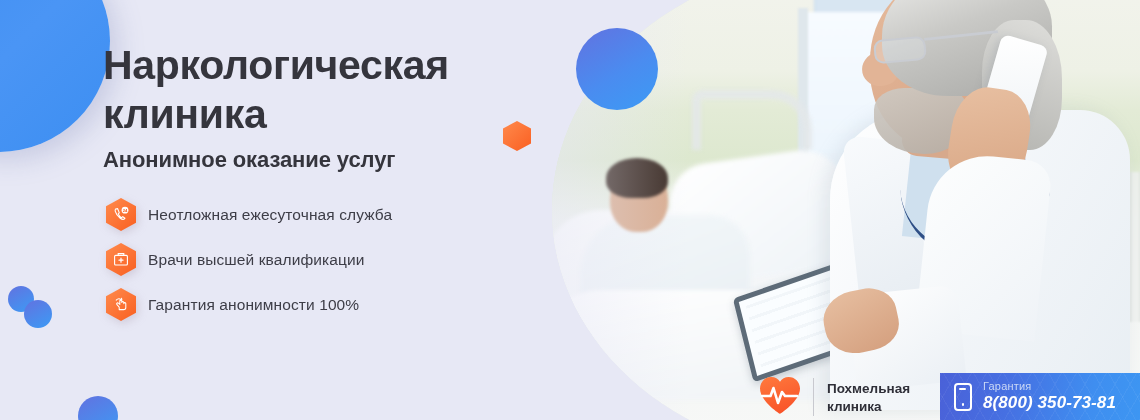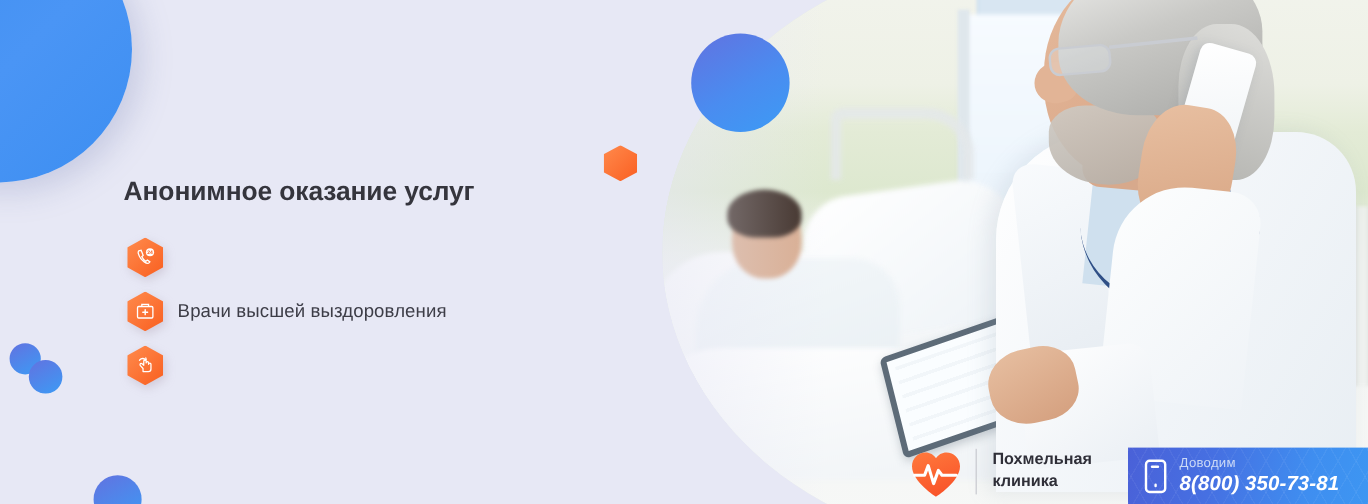--- a/index.html
+++ b/index.html
@@ -370,21 +370,21 @@
     color:#3d3d47;
     letter-spacing:0.1px;
     white-space:nowrap;
   }
 
   
   .logo {
     position:absolute;
     left:758px; top:374px;
     display:flex;
-    align-items:flex-start;
+    align-items:flex-end;
   }
   .logo-heart { width:44px; height:42px; margin-right:11px; }
   .logo-div {
     width:1px; height:38px;
     background:#c8c9cf;
     margin-right:13px;
   }
   .logo-text {
     font-size:13.5px;
     font-weight:700;
@@ -501,56 +501,59 @@
         <div class="doc-sleeve"></div>
         <div class="doc-hand2"></div>
         <div class="photo-haze"></div>
       </div>
     </div>
   </div>
 
   <div class="deco circle-mid"></div>
   <div class="deco hex-deco"></div>
 
+  <div class="title">Наркологическая клиника</div>
   <div class="subtitle">Анонимное оказание услуг</div>
 
   <div class="features">
 
     <div class="feature">
       <span class="feat-icon">
         <span class="hex-bg"></span>
         <svg width="18" height="18" viewBox="0 0 18 18" fill="none">
           <path d="M3.6 4.0c-.5.6-.6 1.5-.3 2.4.7 2.4 2.6 5.2 4.9 6.8 1.4 1 2.7 1.4 3.6 1.1.5-.2.9-.6 1.1-1.1l-2.1-1.5-1.2 1c-1.3-.7-2.7-2.3-3.4-3.8l1.1-1.1L5.6 3.6 3.6 4.0z" stroke="#fff" stroke-width="1.1" fill="none"></path>
           <circle cx="13" cy="5.2" r="3.4" fill="#fff"></circle>
           <text x="13" y="6.9" font-size="4.2" font-family="Liberation Sans, sans-serif" font-weight="700" fill="#f95f20" text-anchor="middle">24</text>
         </svg>
       </span>
+      <span class="feat-label">Неотложная ежесуточная служба</span>
     </div>
 
     <div class="feature">
       <span class="feat-icon">
         <span class="hex-bg"></span>
         <svg width="18" height="18" viewBox="0 0 18 18" fill="none">
           <rect x="2.6" y="5.4" width="12.8" height="9.6" rx="1" stroke="#fff" stroke-width="1.1"></rect>
           <path d="M6.2 5.4V3.6h5.6v1.8" stroke="#fff" stroke-width="1.1" fill="none"></path>
           <path d="M9 8.2v4M7 10.2h4" stroke="#fff" stroke-width="1.2" stroke-linecap="round"></path>
         </svg>
       </span>
-      <span class="feat-label">Врачи высшей выздоровления</span>
+      <span class="feat-label">Врачи высшей квалификации</span>
     </div>
 
     <div class="feature">
       <span class="feat-icon">
         <span class="hex-bg"></span>
         <svg width="18" height="18" viewBox="0 0 18 18" fill="none">
           <path d="M7.2 14.6h4.4c1.2 0 2.2-1 2.2-2.2V8.6c0-.6-.5-1-1-1s-1 .4-1 1V7.4c0-.6-.5-1-1-1s-1 .4-1 1V6.2c0-.6-.5-1-1-1s-1 .4-1 1v3.2L6.4 8.2c-.5-.5-1.2-.4-1.6.1-.3.5-.2 1 .2 1.4l2.2 2.4v2.5z" stroke="#fff" stroke-width="1.05" fill="none" stroke-linejoin="round"></path>
           <path d="M4.2 5.2c1.2-1.4 3.4-1.7 5-.6" stroke="#fff" stroke-width="1.05" fill="none" stroke-linecap="round"></path>
           <path d="M9.5 3.2l.4 1.8-1.9.1" stroke="#fff" stroke-width="1.05" fill="none" stroke-linecap="round" stroke-linejoin="round"></path>
         </svg>
       </span>
+      <span class="feat-label">Гарантия анонимности 100%</span>
     </div>
 
 
   </div>
 
   <div class="logo">
     <span class="logo-heart">
       <svg width="44" height="42" viewBox="0 0 44 42">
         <defs>
           <linearGradient id="hg" x1="0" y1="0" x2="0.4" y2="1">
@@ -565,18 +568,18 @@
     <span class="logo-div"></span>
     <span class="logo-text">
       <span>Похмельная</span><br>
       <span>клиника</span>
     </span>
   </div>
 
   <div class="contacts">
     <span class="contact-phone-ico"></span>
     <span class="contact-txt">
-      <span class="contact-label" style="display:block">Доводим</span>
+      <span class="contact-label" style="display:block">Гарантия</span>
       <span class="contact-number" style="display:block">8(800) 350-73-81</span>
     </span>
   </div>
 
 </div>
 
 </body></html>

